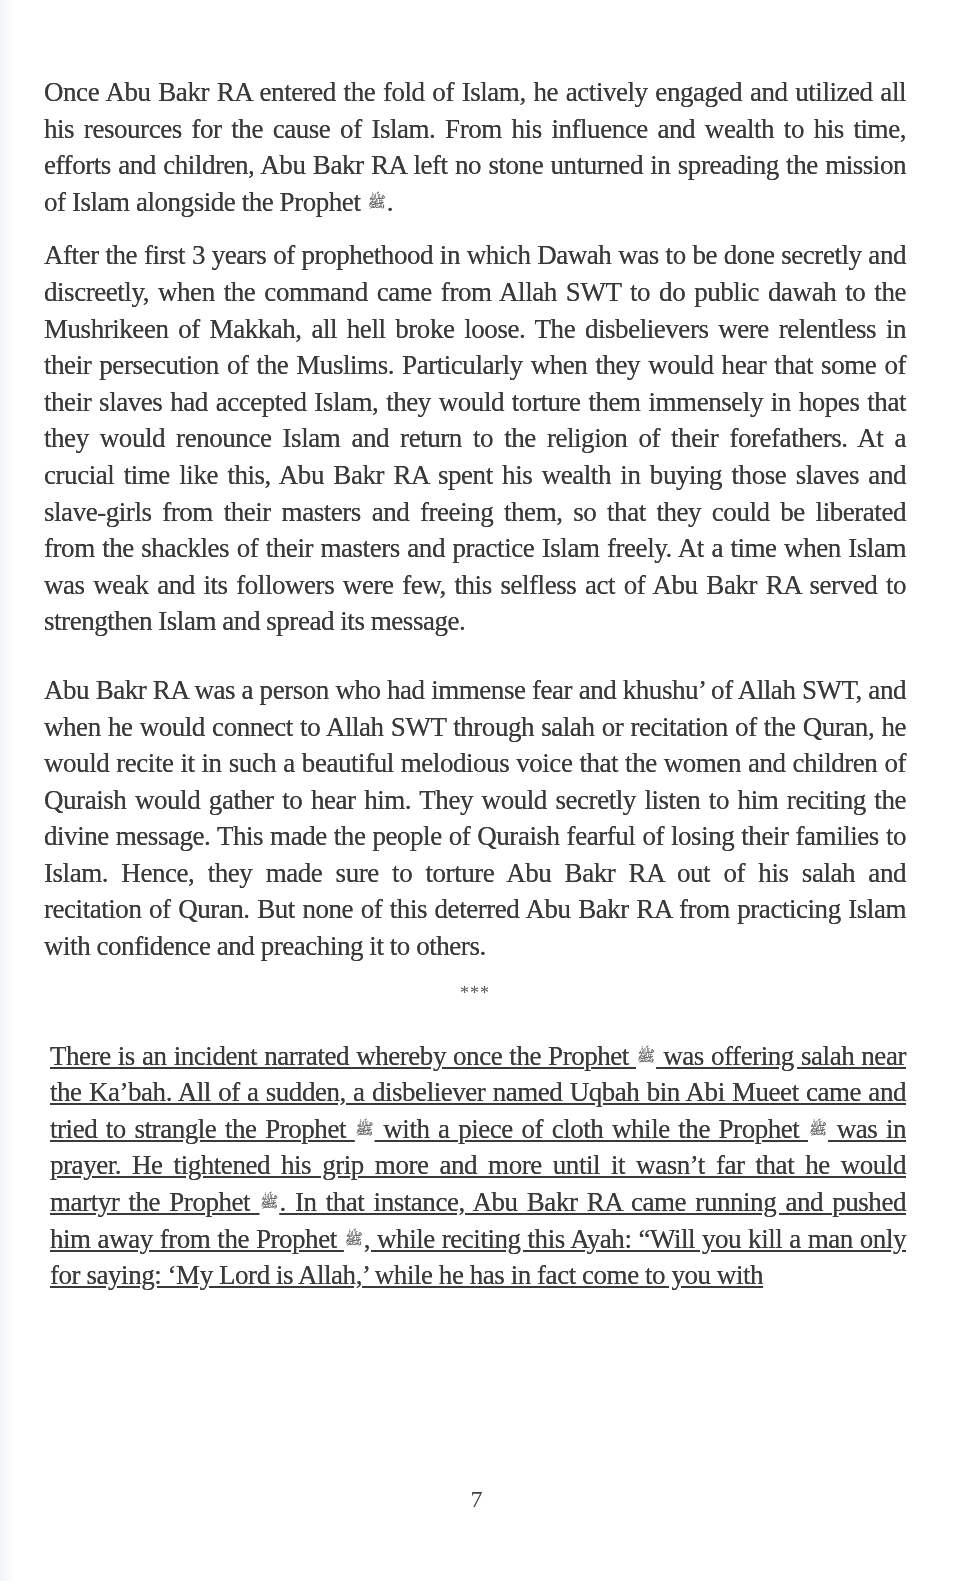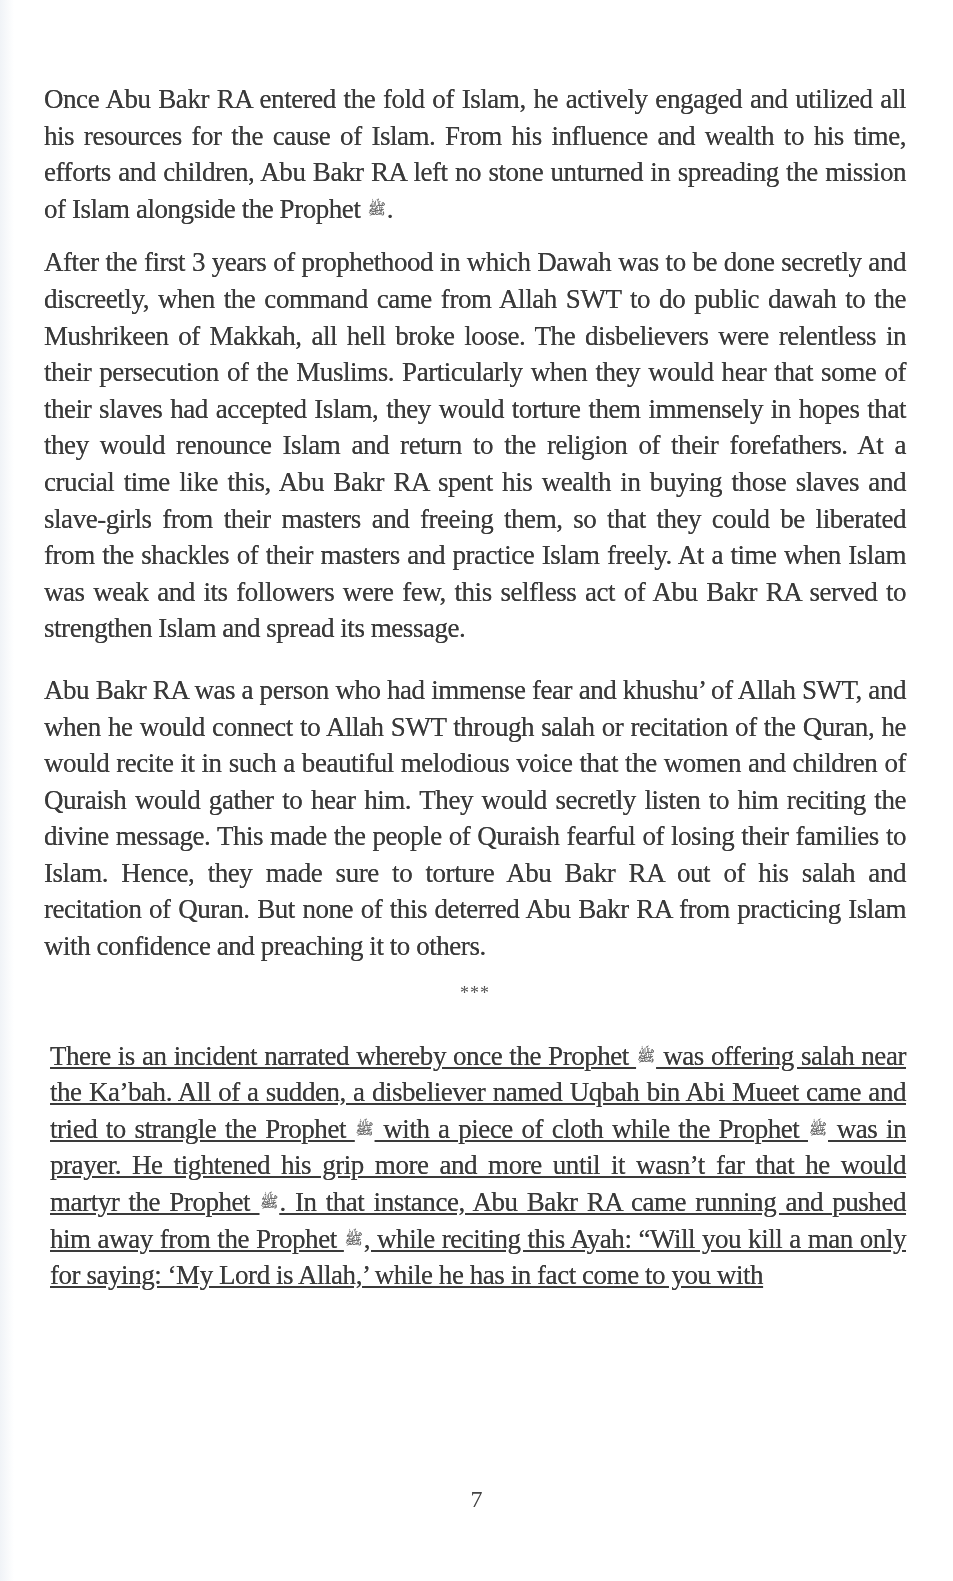--- a/index.html
+++ b/index.html
@@ -14,33 +14,33 @@
     }
     .page-edge {
       position: absolute;
       left: 0; top: 0;
       width: 14px; height: 1581px;
       background: linear-gradient(to right, #f0f3f7, #ffffff);
     }
     .content {
       position: absolute;
       left: 44px;
-      top: 81px;
+      top: 74px;
       width: 862px;
     }
     .para {
       margin: 0 0 17px 0;
       font-size: 27px;
       line-height: 36.6px;
       text-align: justify;
       letter-spacing: -0.45px;
       word-spacing: 0px;
       text-shadow: 0 0 0.4px #555;
     }
-    .para.p2 { margin-bottom: 25px; }
+    .para.p2 { margin-bottom: 32px; }
     .para.p3 { margin-bottom: 12px; }
     .separator {
       text-align: center;
       font-size: 18px;
       color: #555;
       margin: 18px 0 34px 0;
       letter-spacing: 1px;
     }
     .para.p4 { padding-left: 6px; text-decoration: underline; }
     .pbuh {

